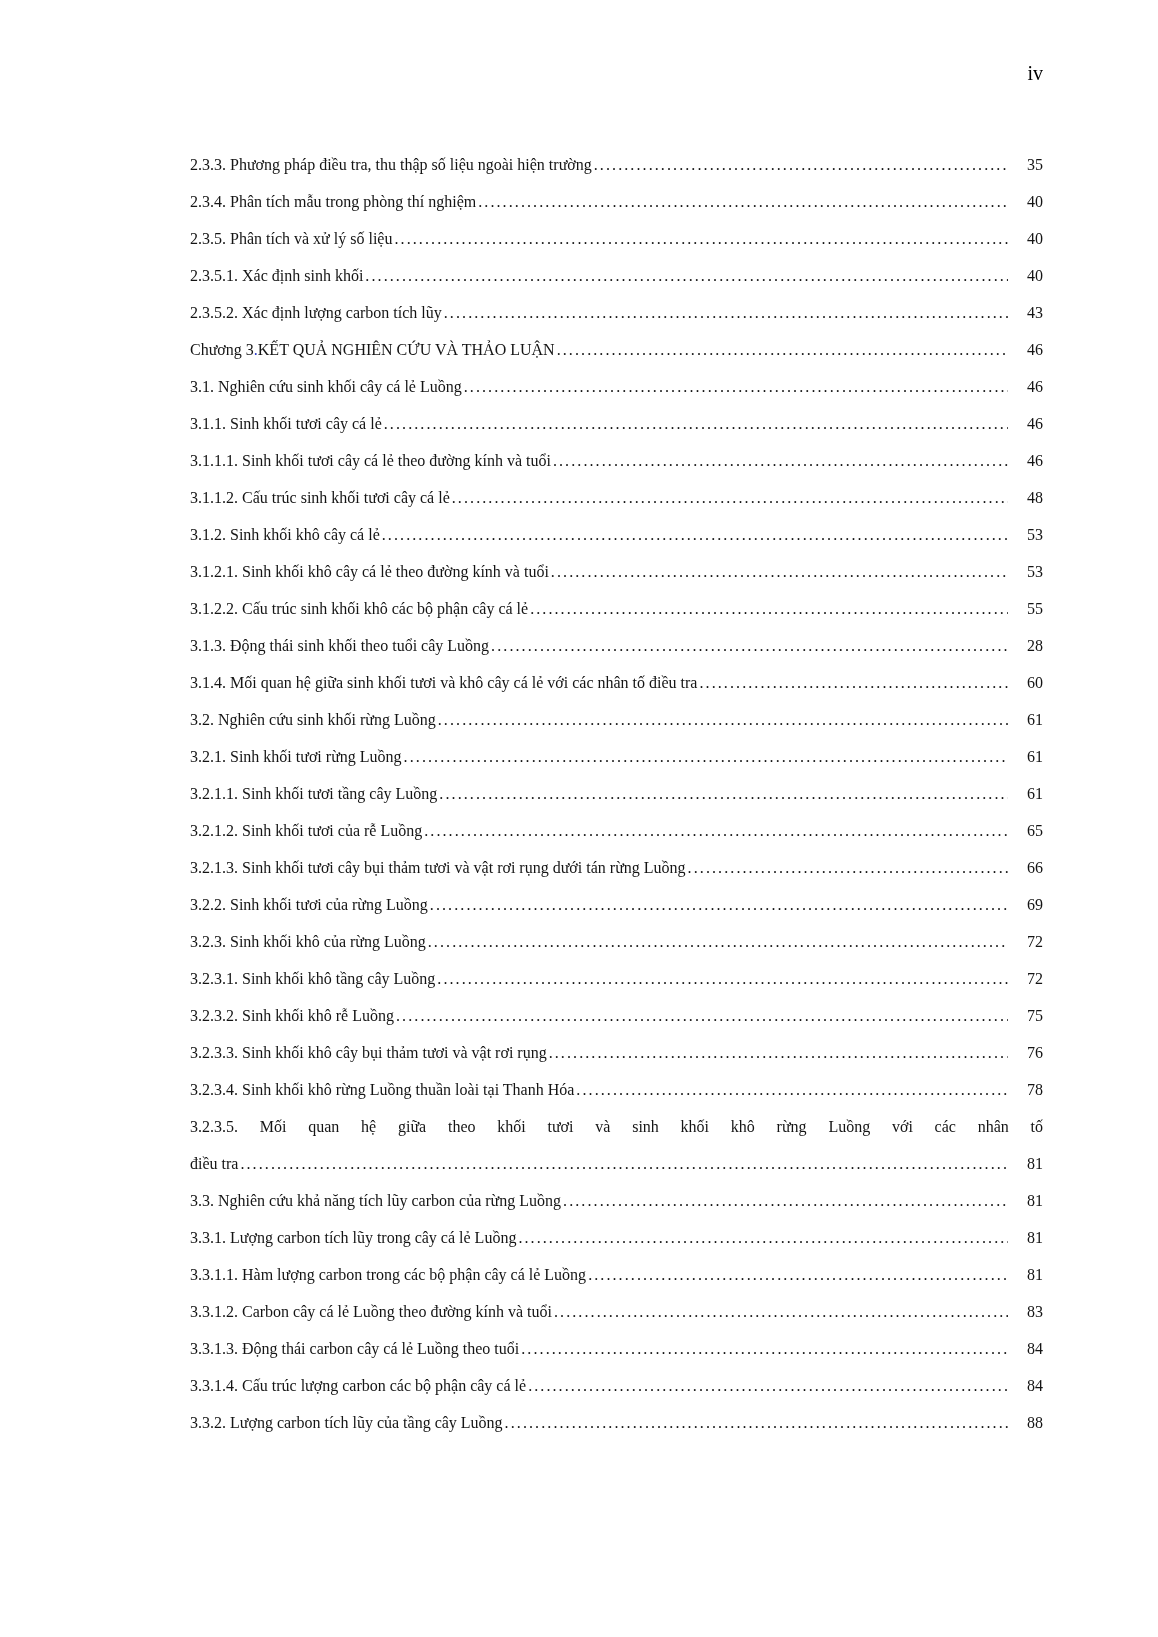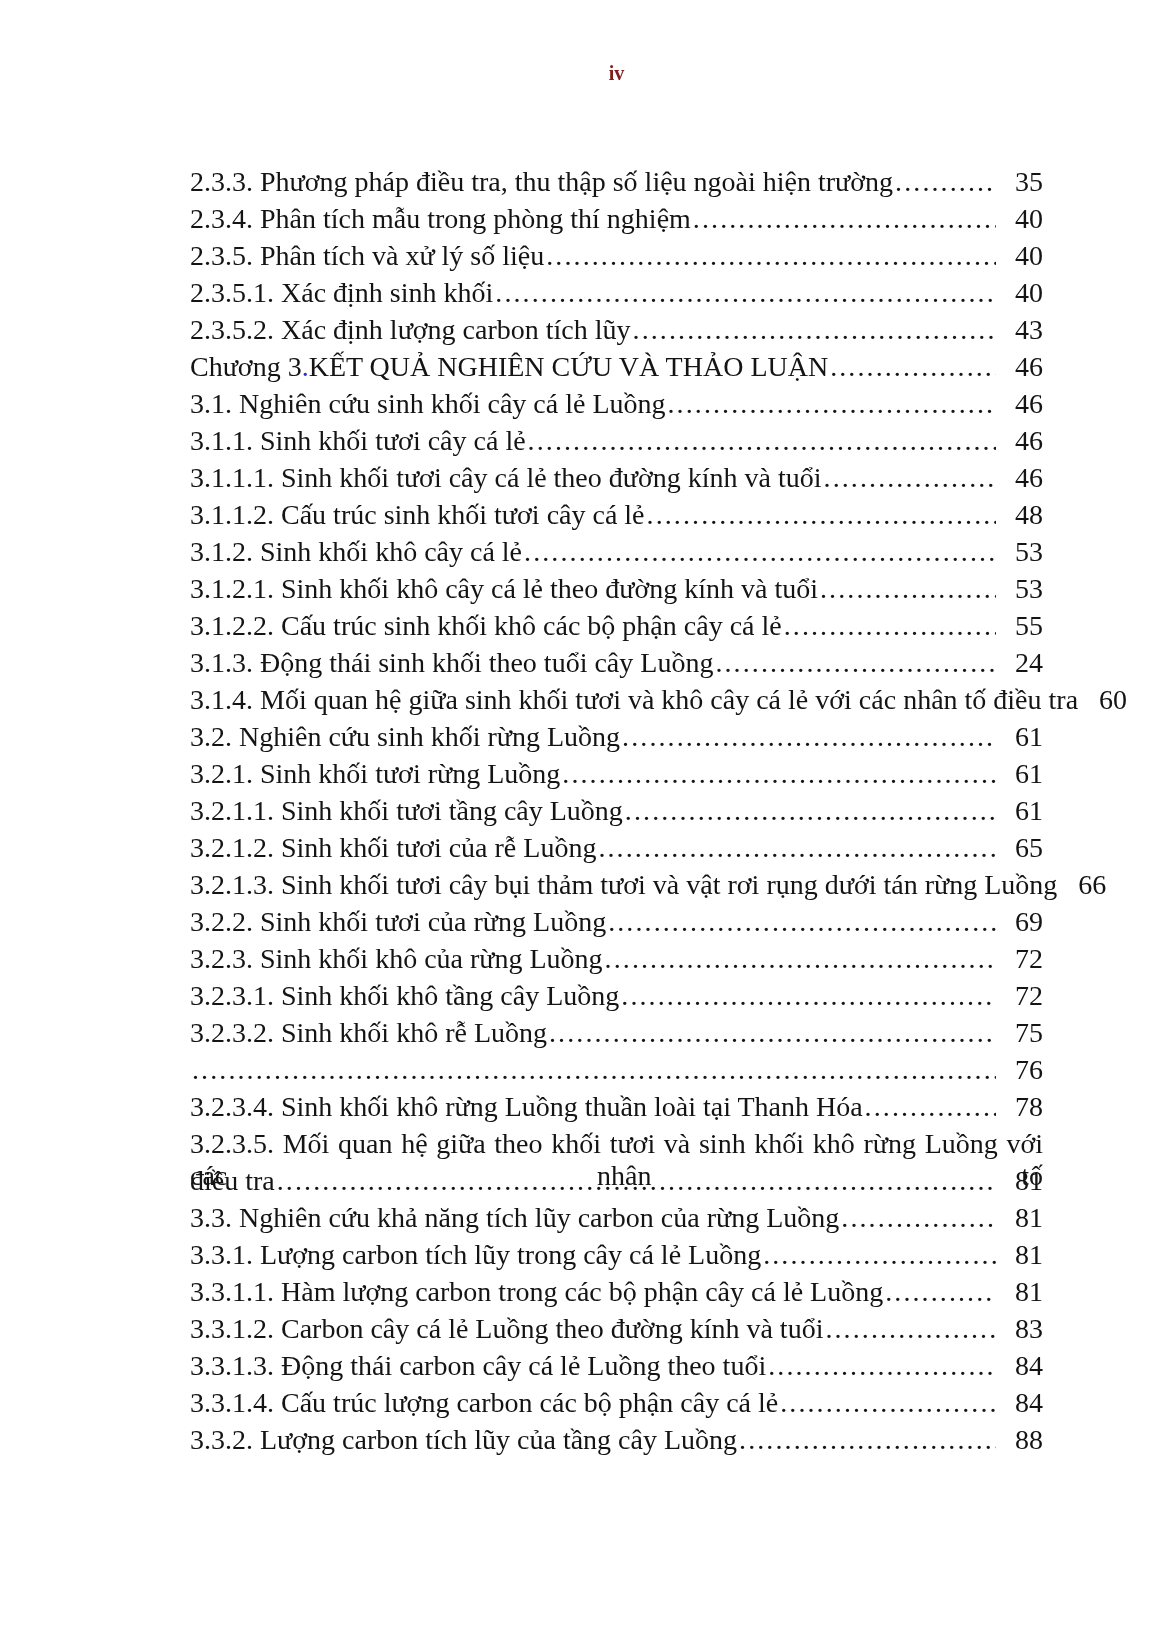--- a/index.html
+++ b/index.html
@@ -13,31 +13,30 @@
     position: relative;
     overflow: hidden;
     font-family: "Liberation Serif", "DejaVu Serif", serif;
     color: #141414;
   }
   .page-header {
     position: absolute;
     top: 62px;
     left: 190px;
     width: 853px;
-    text-align: center;
+    text-align: right;
     font-size: 20px;
-    color: #7f1d1d;
-    font-weight: bold;
+    color: #000000;
   }
   .toc {
     position: absolute;
-    top: 166px;
+    top: 156px;
     left: 190px;
     width: 853px;
-    font-size: 28px;
+    font-size: 16px;
   }
   .toc-row {
     display: flex;
     align-items: baseline;
     height: 37px;
     white-space: nowrap;
   }
   .toc-row.full {
     display: block;
     white-space: normal;
@@ -135,21 +134,21 @@
       <span class="pageno">53</span>
     </div>
     <div class="toc-row italic">
       <span class="toc-label">3.1.2.2. Cấu trúc sinh khối khô các bộ phận cây cá lẻ</span>
       <span class="dots">................................................................................................................................................................................................................................................</span>
       <span class="pageno">55</span>
     </div>
     <div class="toc-row">
       <span class="toc-label">3.1.3. Động thái sinh khối theo tuổi cây Luồng</span>
       <span class="dots">................................................................................................................................................................................................................................................</span>
-      <span class="pageno">24</span>
+      <span class="pageno">28</span>
     </div>
     <div class="toc-row">
       <span class="toc-label">3.1.4. Mối quan hệ giữa sinh khối tươi và khô cây cá lẻ với các nhân tố điều tra</span>
       <span class="dots">................................................................................................................................................................................................................................................</span>
       <span class="pageno">60</span>
     </div>
     <div class="toc-row">
       <span class="toc-label">3.2. Nghiên cứu sinh khối rừng Luồng</span>
       <span class="dots">................................................................................................................................................................................................................................................</span>
       <span class="pageno">61</span>
@@ -188,20 +187,21 @@
       <span class="toc-label">3.2.3.1. Sinh khối khô tầng cây Luồng</span>
       <span class="dots">................................................................................................................................................................................................................................................</span>
       <span class="pageno">72</span>
     </div>
     <div class="toc-row italic">
       <span class="toc-label">3.2.3.2. Sinh khối khô rễ Luồng</span>
       <span class="dots">................................................................................................................................................................................................................................................</span>
       <span class="pageno">75</span>
     </div>
     <div class="toc-row italic">
+      <span class="toc-label">3.2.3.3. Sinh khối khô cây bụi thảm tươi và vật rơi rụng</span>
       <span class="dots">................................................................................................................................................................................................................................................</span>
       <span class="pageno">76</span>
     </div>
     <div class="toc-row italic">
       <span class="toc-label">3.2.3.4. Sinh khối khô rừng Luồng thuần loài tại Thanh Hóa</span>
       <span class="dots">................................................................................................................................................................................................................................................</span>
       <span class="pageno">78</span>
     </div>
     <div class="toc-row italic full"><span class="">3.2.3.5. Mối quan hệ giữa theo khối tươi và sinh khối khô rừng Luồng với các nhân tố</span></div>
     <div class="toc-row italic">

